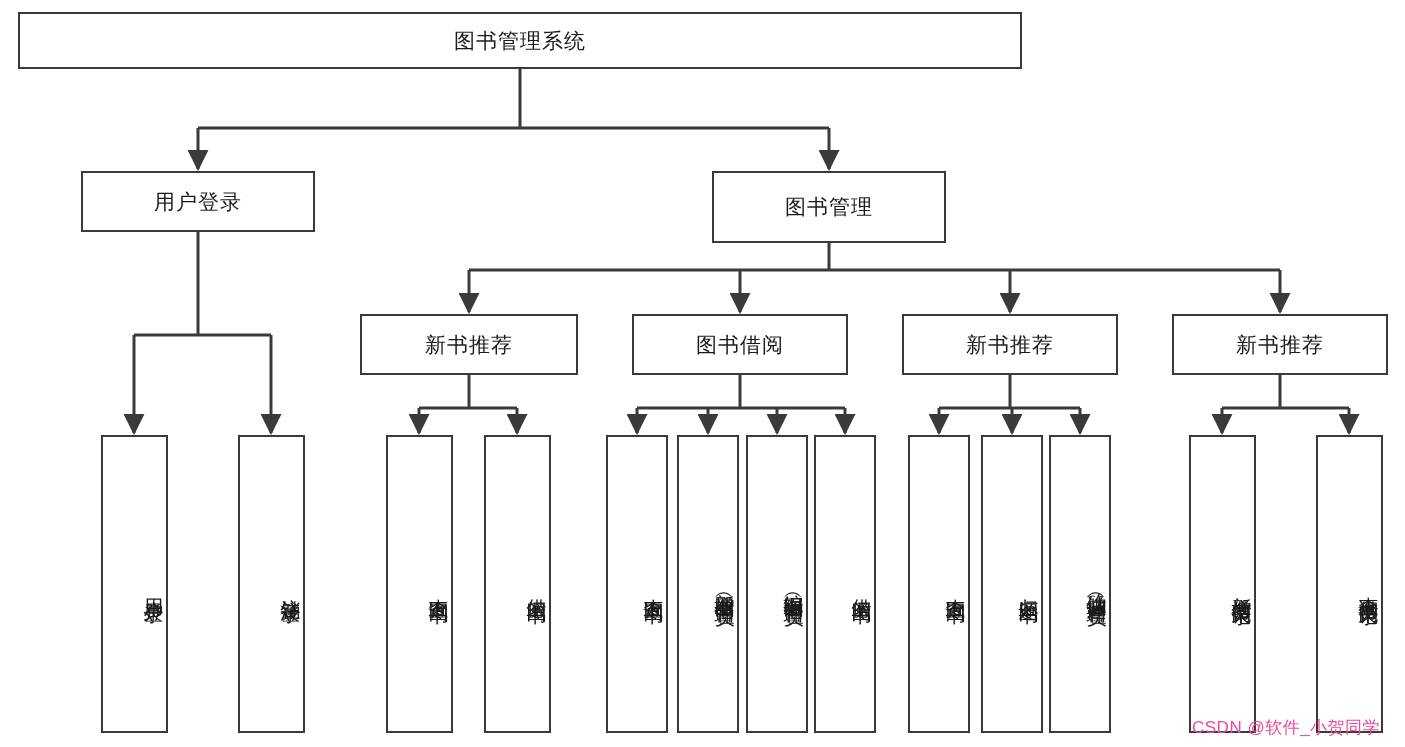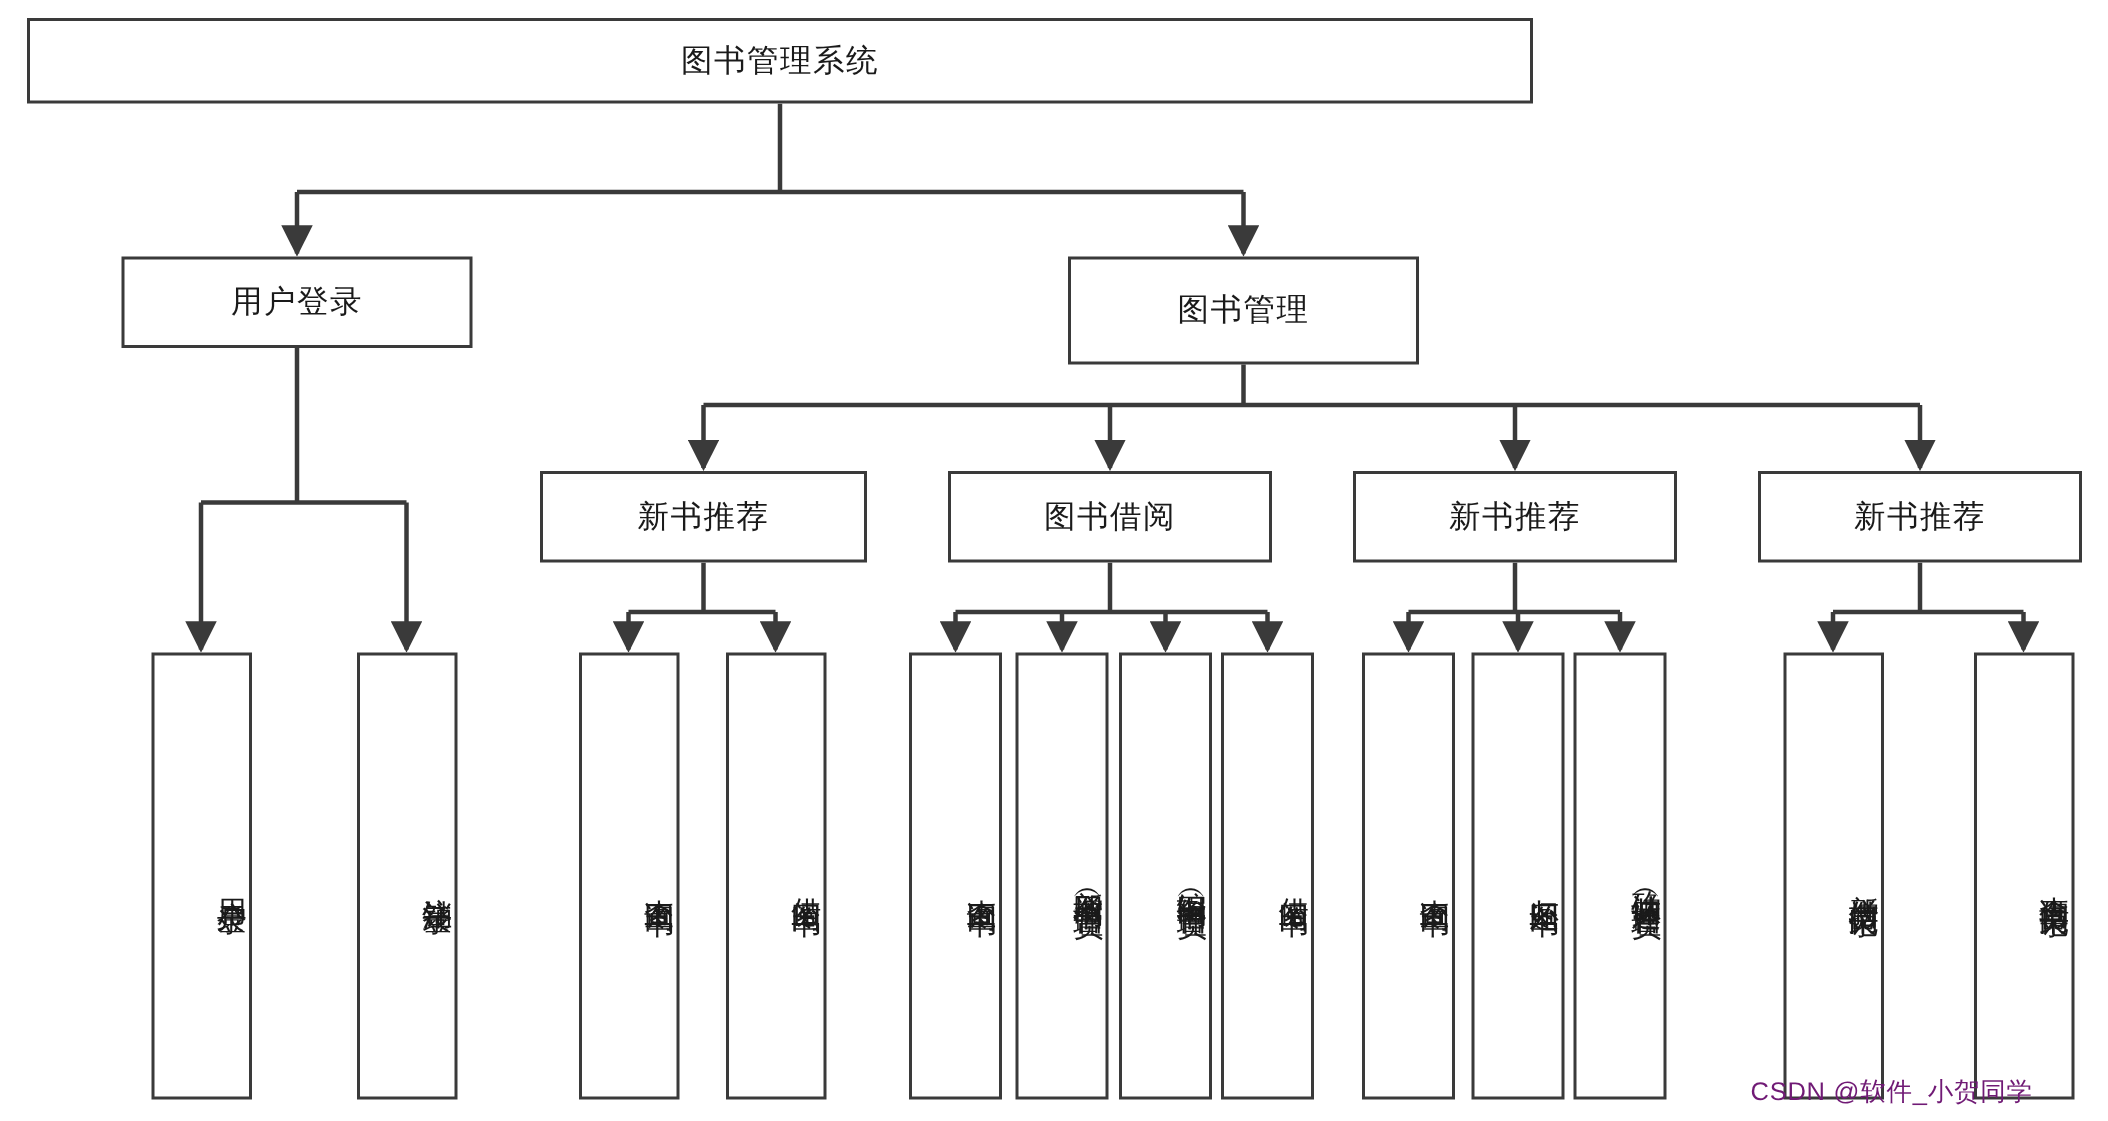--- a/index.html
+++ b/index.html
@@ -135,15 +135,15 @@
   <div class="node vert" style="left: 746px; top: 435px; width: 62px; height: 298px;">编辑图书（管理员）</div>
   <div class="node vert" style="left: 814px; top: 435px; width: 62px; height: 298px;">借阅图书</div>
 
   <div class="node vert" style="left: 908px; top: 435px; width: 62px; height: 298px;">查询图书</div>
   <div class="node vert" style="left: 981px; top: 435px; width: 62px; height: 298px;">归还图书</div>
   <div class="node vert" style="left: 1049px; top: 435px; width: 62px; height: 298px;">确认归还（管理员）</div>
 
   <div class="node vert" style="left: 1189px; top: 435px; width: 67px; height: 298px;">新增借阅记录</div>
   <div class="node vert" style="left: 1316px; top: 435px; width: 67px; height: 298px;">查询借阅记录</div>
 
-  <div class="watermark" style="left: 1167px; top: 716px; color: #701a75;">CSDN @软件_小贺同学</div>
+  <div class="watermark" style="left: 1192px; top: 716px; color: #ec4899;">CSDN @软件_小贺同学</div>
 
 </div>
 
 </body></html>

